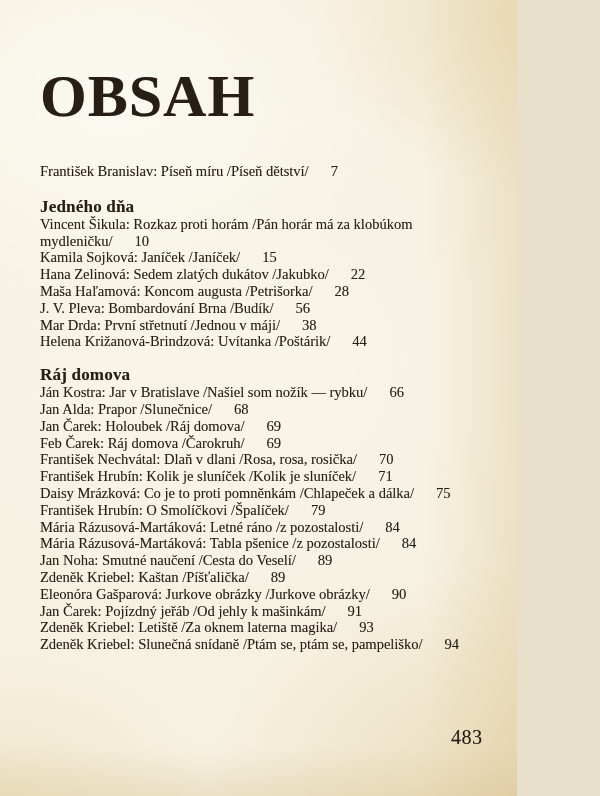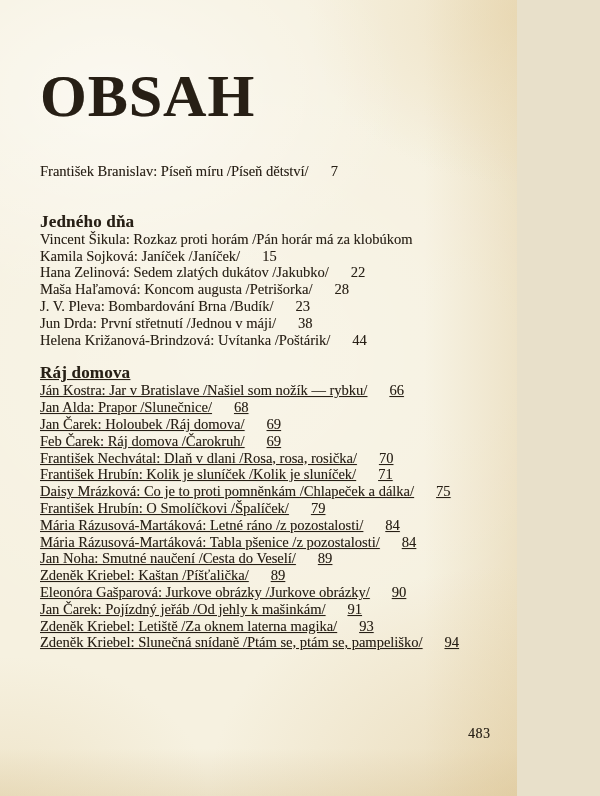--- a/index.html
+++ b/index.html
@@ -32,63 +32,64 @@
     line-height: 60px;
     font-weight: bold;
     letter-spacing: 1px;
     text-shadow: 0.3px 0.3px 0 rgba(30,24,15,0.45);
   }
   .toc {
     padding: 0 30px 0 40px;
   }
   .toc-section { margin: 0; }
   .toc > .toc-section:nth-child(1) { margin-top: 37px; }
-  .toc > .toc-section:nth-child(2) { margin-top: 33px; }
-  .toc > .toc-section:nth-child(3) { margin-top: 16px; text-decoration: underline; }
+  .toc > .toc-section:nth-child(2) { margin-top: 18px; }
+  .toc > .toc-section:nth-child(3) { margin-top: 16px; }
   .section-heading {
     font-weight: bold;
     font-size: 17px;
     line-height: 18px;
     letter-spacing: 0.2px;
     text-shadow: 0.2px 0.2px 0 rgba(30,24,15,0.4);
   }
   .toc-entry {
     font-size: 14.5px;
     line-height: 16.8px;
     white-space: nowrap;
     text-shadow: 0.2px 0.2px 0 rgba(30,24,15,0.35);
   }
   .entry-page { margin-left: 22px; }
   .folio {
     position: absolute;
-    left: 468px;
+    left: 451px;
     top: 726px;
-    font-size: 14px;
+    font-size: 20px;
     letter-spacing: 0.5px;
     text-shadow: 0.2px 0.2px 0 rgba(30,24,15,0.4);
   }
 </style>
 </head>
 <body>
 
 <div class="page">
   <h1 class="title">OBSAH</h1>
 
   <div class="toc" id="toc">
       <div class="toc-section">
         <div class="toc-entry"><span class="entry-text">František Branislav: Píseň míru /Píseň dětství/</span><span class="entry-page">7</span></div>
       </div>
       <div class="toc-section">
         <div class="section-heading">Jedného dňa</div>
         <div class="toc-entry"><span class="entry-text">Vincent Šikula: Rozkaz proti horám /Pán horár má za klobúkom</span></div>
+        <div class="toc-entry"><span class="entry-text">mydleničku/</span><span class="entry-page">10</span></div>
         <div class="toc-entry"><span class="entry-text">Kamila Sojková: Janíček /Janíček/</span><span class="entry-page">15</span></div>
         <div class="toc-entry"><span class="entry-text">Hana Zelinová: Sedem zlatých dukátov /Jakubko/</span><span class="entry-page">22</span></div>
         <div class="toc-entry"><span class="entry-text">Maša Haľamová: Koncom augusta /Petrišorka/</span><span class="entry-page">28</span></div>
-        <div class="toc-entry"><span class="entry-text">J. V. Pleva: Bombardování Brna /Budík/</span><span class="entry-page">23</span></div>
-        <div class="toc-entry"><span class="entry-text">Jun Drda: První střetnutí /Jednou v máji/</span><span class="entry-page">38</span></div>
+        <div class="toc-entry"><span class="entry-text">J. V. Pleva: Bombardování Brna /Budík/</span><span class="entry-page">56</span></div>
+        <div class="toc-entry"><span class="entry-text">Mar Drda: První střetnutí /Jednou v máji/</span><span class="entry-page">38</span></div>
         <div class="toc-entry"><span class="entry-text">Helena Križanová-Brindzová: Uvítanka /Poštárik/</span><span class="entry-page">44</span></div>
       </div>
       <div class="toc-section">
         <div class="section-heading">Ráj domova</div>
         <div class="toc-entry"><span class="entry-text">Ján Kostra: Jar v Bratislave /Našiel som nožík — rybku/</span><span class="entry-page">66</span></div>
         <div class="toc-entry"><span class="entry-text">Jan Alda: Prapor /Slunečnice/</span><span class="entry-page">68</span></div>
         <div class="toc-entry"><span class="entry-text">Jan Čarek: Holoubek /Ráj domova/</span><span class="entry-page">69</span></div>
         <div class="toc-entry"><span class="entry-text">Feb Čarek: Ráj domova /Čarokruh/</span><span class="entry-page">69</span></div>
         <div class="toc-entry"><span class="entry-text">František Nechvátal: Dlaň v dlani /Rosa, rosa, rosička/</span><span class="entry-page">70</span></div>
         <div class="toc-entry"><span class="entry-text">František Hrubín: Kolik je sluníček /Kolik je sluníček/</span><span class="entry-page">71</span></div>

